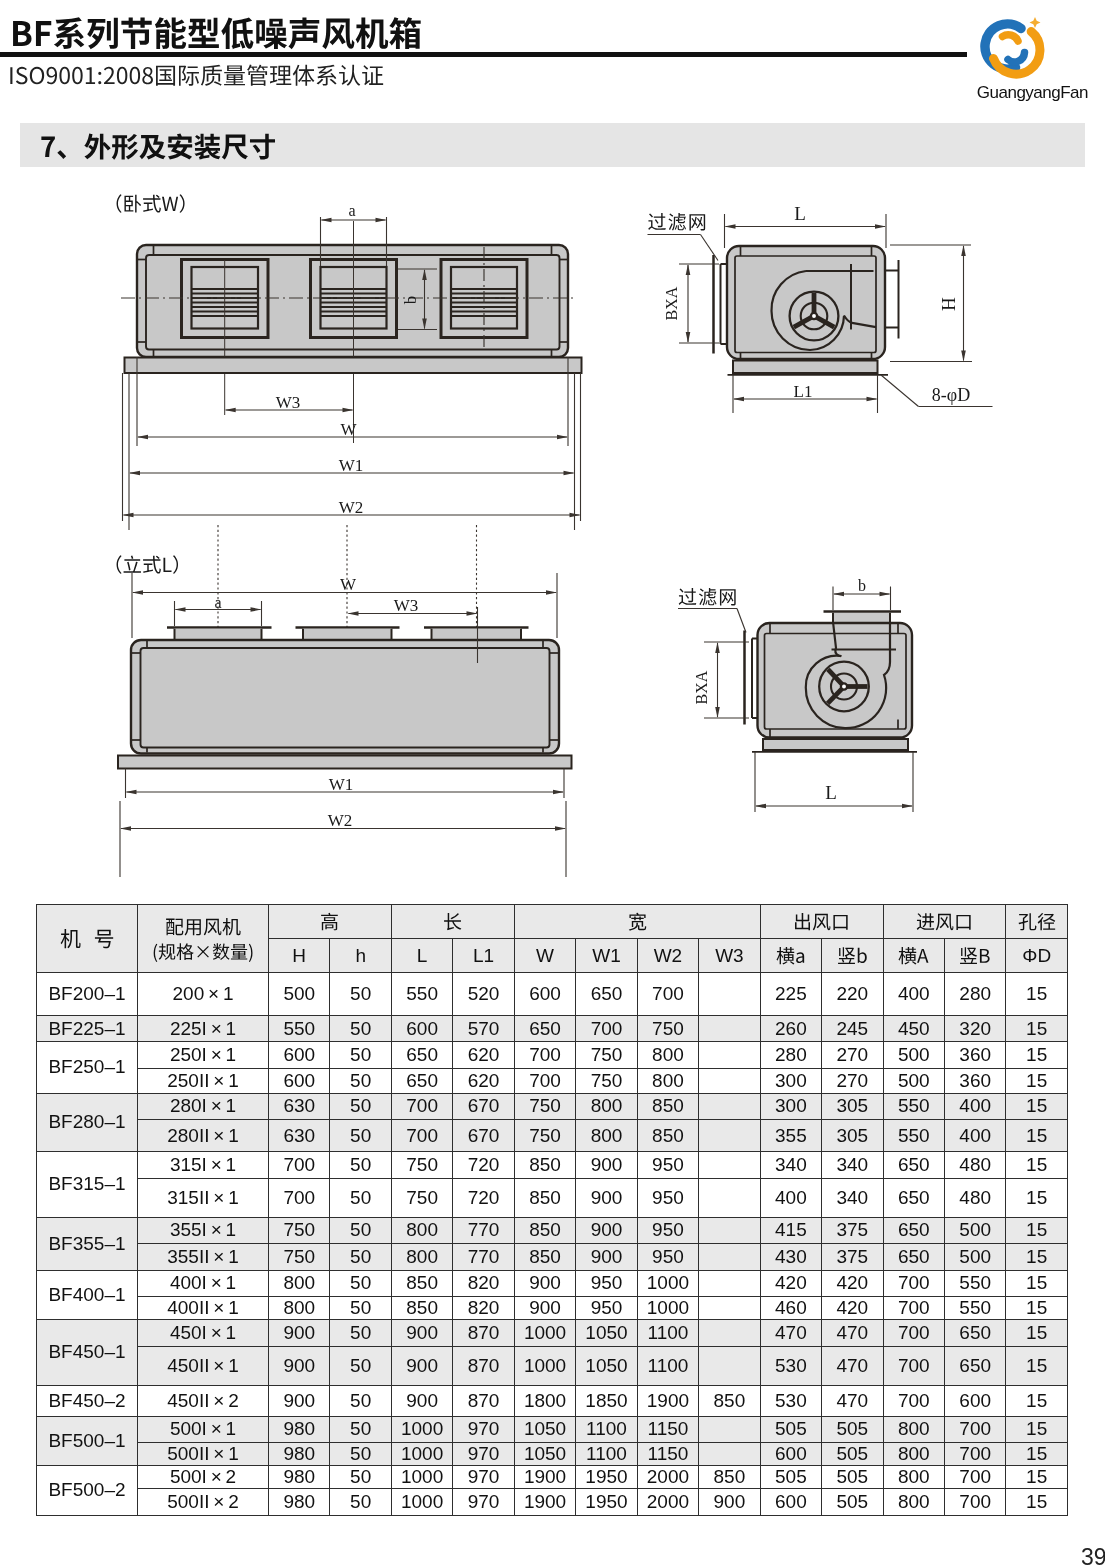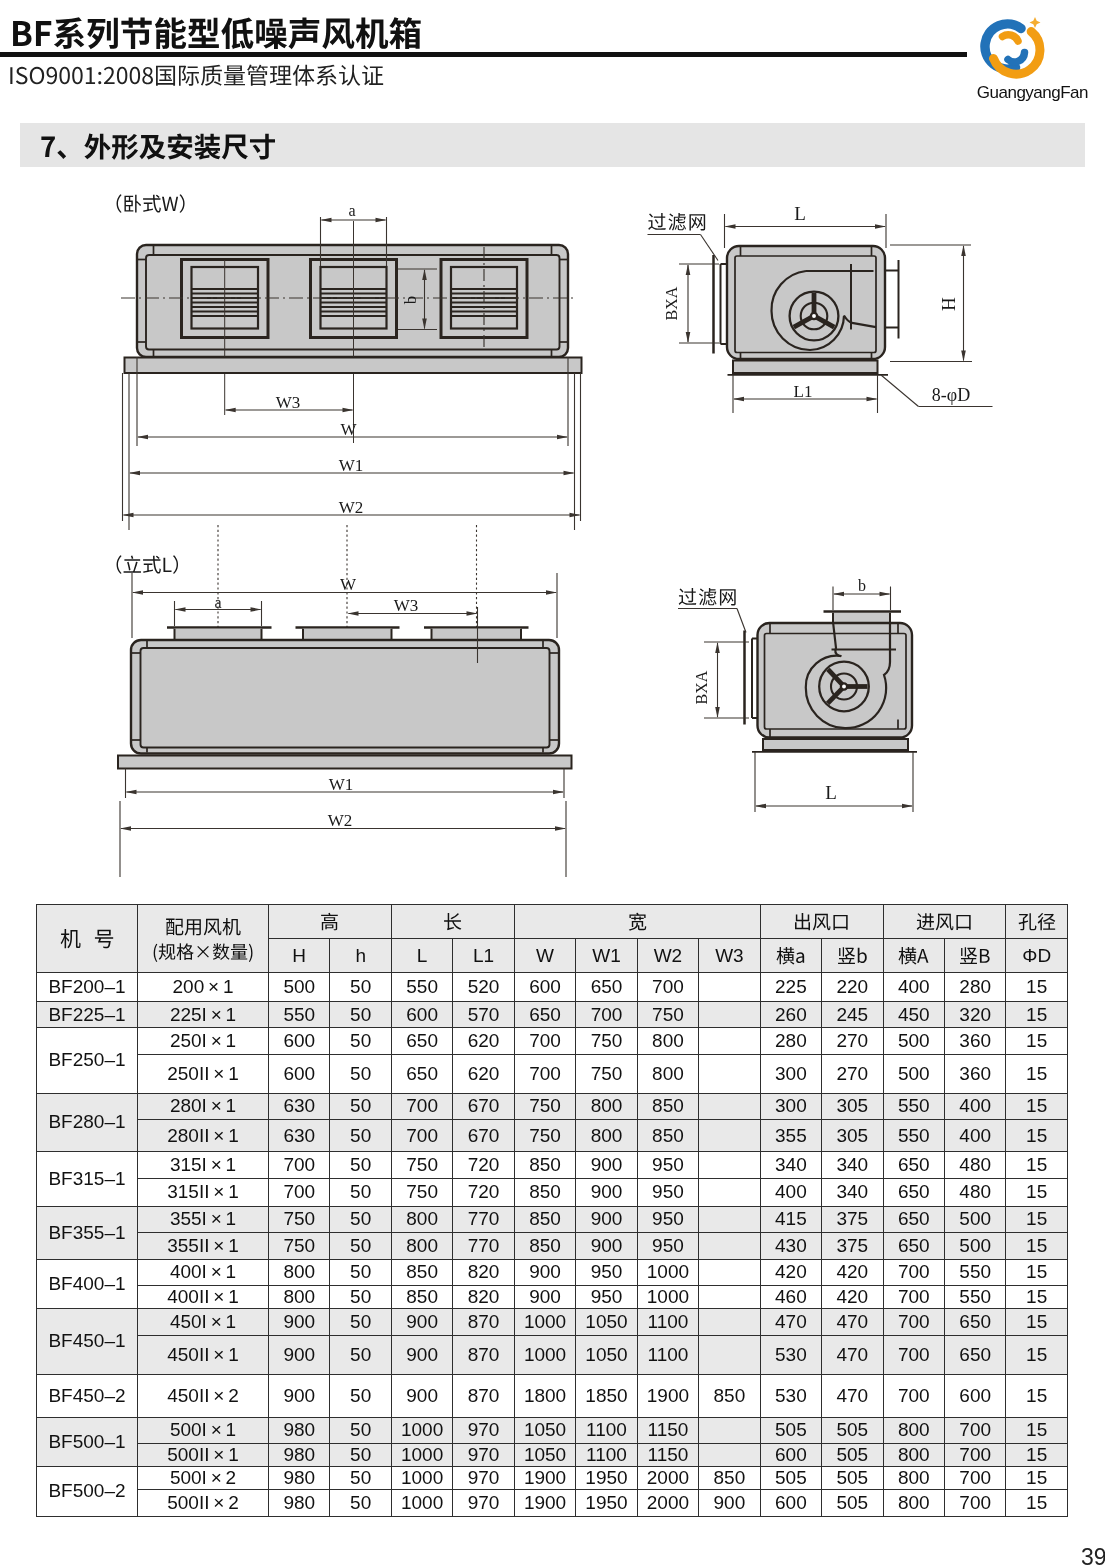--- a/index.html
+++ b/index.html
@@ -426,21 +426,21 @@
             <path transform="translate(0,19.84) scale(0.019,-0.019)" fill="#111" d="M442 795H843V729H442ZM535 743Q586 608 692 517Q799 426 956 391Q949 383 939 371Q930 359 922 347Q914 335 908 324Q746 369 638 470Q529 572 474 726ZM818 795H832L846 797L891 780Q857 660 790 572Q724 484 635 425Q547 366 447 333Q443 343 436 355Q430 367 422 379Q414 390 407 398Q475 417 540 452Q605 486 659 534Q714 583 755 645Q796 707 818 782ZM112 775H181V366H112ZM303 819H371V332H303ZM105 260H905V192H105ZM56 10H946V-59H56ZM685 189 760 172Q746 136 731 98Q715 59 699 24Q684 -11 669 -38L603 -22Q618 6 634 44Q649 81 663 119Q676 158 685 189ZM249 169 318 188Q339 154 357 112Q374 71 382 40L308 17Q302 48 285 91Q268 134 249 169ZM442 343 508 363Q524 337 538 305Q551 273 555 248L485 225Q482 250 469 283Q457 316 442 343ZM1331 -13Q1294 -13 1253 5Q1212 23 1177 56H1173L1165 0H1092V796H1184V578L1180 481Q1217 513 1261 535Q1305 557 1351 557Q1421 557 1469 522Q1517 488 1542 426Q1567 364 1567 280Q1567 188 1534 122Q1500 56 1447 21Q1393 -13 1331 -13ZM1316 64Q1361 64 1396 89Q1432 115 1452 164Q1472 212 1472 279Q1472 339 1458 384Q1443 430 1412 455Q1381 480 1328 480Q1294 480 1258 461Q1222 442 1184 406V120Q1219 89 1254 76Q1290 64 1316 64Z"></path>
           </svg></td>
         <td><svg width="30.6" height="26" viewBox="0 0 30.6 26" style="vertical-align:middle">
             <path transform="translate(0,19.84) scale(0.019,-0.019)" fill="#111" d="M368 585H961V521H368ZM397 748H938V686H397ZM515 840H586V545H515ZM626 544H696V135H626ZM746 840H817V542H746ZM479 253V165H853V253ZM479 392V306H853V392ZM412 447H923V110H412ZM544 88 610 48Q582 23 544 -1Q507 -25 467 -45Q428 -66 391 -81Q382 -70 367 -55Q352 -40 340 -30Q377 -16 416 4Q455 24 489 46Q523 68 544 88ZM51 626H380V555H51ZM191 840H261V-79H191ZM189 581 236 566Q224 506 206 442Q189 378 166 316Q143 254 118 201Q92 147 65 110Q59 124 47 143Q36 162 27 175Q52 209 76 256Q100 303 122 358Q144 413 162 470Q179 527 189 581ZM256 487Q264 477 282 452Q300 427 321 398Q342 369 359 344Q376 319 383 308L341 249Q332 268 317 296Q301 324 283 356Q265 387 249 413Q233 440 223 455ZM723 43 778 85Q810 69 846 47Q883 25 917 4Q950 -18 972 -35L915 -82Q895 -64 862 -42Q830 -19 793 3Q757 25 723 43ZM1004 0 1252 733H1355L1604 0H1506L1378 410Q1358 473 1340 533Q1322 594 1304 658H1300Q1283 594 1265 533Q1246 473 1227 410L1097 0ZM1133 224V297H1471V224Z"></path>
           </svg></td>
         <td><svg width="31.5" height="26" viewBox="0 0 31.5 26" style="vertical-align:middle">
             <path transform="translate(0,19.84) scale(0.019,-0.019)" fill="#111" d="M442 795H843V729H442ZM535 743Q586 608 692 517Q799 426 956 391Q949 383 939 371Q930 359 922 347Q914 335 908 324Q746 369 638 470Q529 572 474 726ZM818 795H832L846 797L891 780Q857 660 790 572Q724 484 635 425Q547 366 447 333Q443 343 436 355Q430 367 422 379Q414 390 407 398Q475 417 540 452Q605 486 659 534Q714 583 755 645Q796 707 818 782ZM112 775H181V366H112ZM303 819H371V332H303ZM105 260H905V192H105ZM56 10H946V-59H56ZM685 189 760 172Q746 136 731 98Q715 59 699 24Q684 -11 669 -38L603 -22Q618 6 634 44Q649 81 663 119Q676 158 685 189ZM249 169 318 188Q339 154 357 112Q374 71 382 40L308 17Q302 48 285 91Q268 134 249 169ZM442 343 508 363Q524 337 538 305Q551 273 555 248L485 225Q482 250 469 283Q457 316 442 343ZM1101 0V733H1318Q1393 733 1449 715Q1506 697 1538 658Q1570 619 1570 554Q1570 518 1557 486Q1545 453 1521 430Q1497 406 1463 395V390Q1528 378 1570 334Q1612 290 1612 215Q1612 143 1576 95Q1541 48 1479 24Q1416 0 1334 0ZM1193 422H1302Q1397 422 1438 454Q1479 486 1479 542Q1479 607 1435 634Q1392 660 1306 660H1193ZM1193 74H1321Q1415 74 1468 109Q1521 144 1521 218Q1521 287 1469 318Q1417 350 1321 350H1193Z"></path>
           </svg></td>
         <td>ΦD</td>
       </tr>
-<tr style="height:29px">
+<tr style="height:43px">
         <td rowspan="1">BF200–1</td>
         <td>200 × 1</td>
         <td>500</td>
         <td>50</td>
         <td>550</td>
         <td>520</td>
         <td>600</td>
         <td>650</td>
         <td>700</td>
         <td></td>
@@ -477,21 +477,21 @@
         <td>700</td>
         <td>750</td>
         <td>800</td>
         <td></td>
         <td>280</td>
         <td>270</td>
         <td>500</td>
         <td>360</td>
         <td>15</td>
       </tr>
-<tr style="height:39px">
+<tr style="height:25px">
         <td>250II × 1</td>
         <td>600</td>
         <td>50</td>
         <td>650</td>
         <td>620</td>
         <td>700</td>
         <td>750</td>
         <td>800</td>
         <td></td>
         <td>300</td>
@@ -543,21 +543,21 @@
         <td>850</td>
         <td>900</td>
         <td>950</td>
         <td></td>
         <td>340</td>
         <td>340</td>
         <td>650</td>
         <td>480</td>
         <td>15</td>
       </tr>
-<tr style="height:28px">
+<tr style="height:39px">
         <td>315II × 1</td>
         <td>700</td>
         <td>50</td>
         <td>750</td>
         <td>720</td>
         <td>850</td>
         <td>900</td>
         <td>950</td>
         <td></td>
         <td>400</td>
@@ -658,21 +658,21 @@
         <td>1000</td>
         <td>1050</td>
         <td>1100</td>
         <td></td>
         <td>530</td>
         <td>470</td>
         <td>700</td>
         <td>650</td>
         <td>15</td>
       </tr>
-<tr style="height:43px">
+<tr style="height:31px">
         <td rowspan="1">BF450–2</td>
         <td>450II × 2</td>
         <td>900</td>
         <td>50</td>
         <td>900</td>
         <td>870</td>
         <td>1800</td>
         <td>1850</td>
         <td>1900</td>
         <td>850</td>

